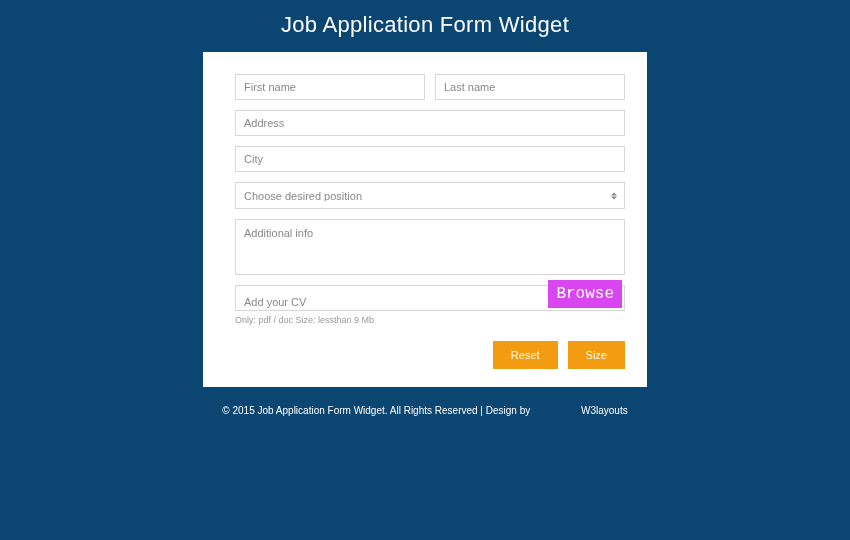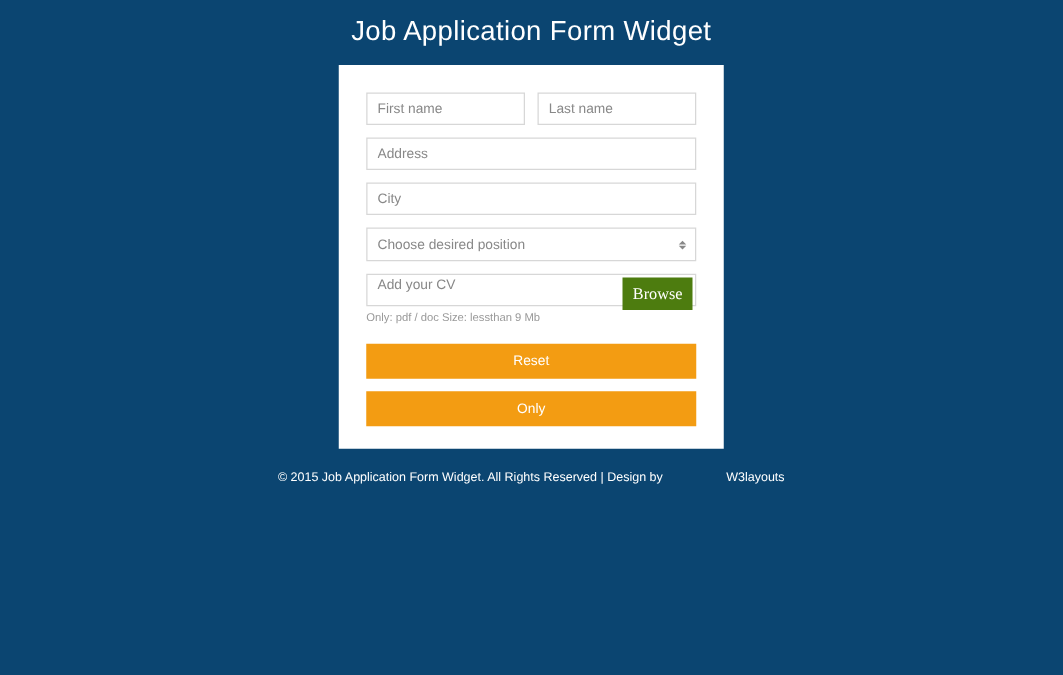--- a/index.html
+++ b/index.html
@@ -16,22 +16,22 @@
 .page-title {
   color: #fff;
   font-size: 22px;
   font-weight: 400;
   margin-top: 12px;
   margin-bottom: 14px;
   letter-spacing: 0.3px;
 }
 .card {
   background: #fff;
-  width: 308px;
-  padding: 22px 22px 18px 22px;
+  width: 444px;
+  padding: 22px 22px 18px 32px;
   display: flex;
   flex-direction: column;
   gap: 10px;
 }
 .row {
   display: flex;
   gap: 10px;
 }
 .field-input, .field-select, .field-textarea, .file-box {
   width: 100%;
@@ -75,48 +75,47 @@
 }
 .chev.up { border-bottom: 3px solid #888; }
 .chev.down { border-top: 3px solid #888; }
 .field-textarea {
   padding: 7px 8px;
   height: 56px;
   resize: none;
 }
 .file-box {
   display: flex;
-  align-items: flex-start;
+  align-items: flex-end;
   padding: 2px 2px 2px 8px;
   height: 26px;
 }
 .file-text {
   flex: 1;
   font-size: 11px;
 }
 .browse-btn {
-  background: #4d7c0f;
+  background: #d946ef;
   border: none;
   color: #fff;
-  font-size: 13px;
+  font-size: 16px;
   padding: 5px 8px;
   cursor: pointer;
-  font-family: Liberation Serif, serif;
+  font-family: Liberation Mono, monospace;
 }
 .file-hint {
   font-size: 9px;
   color: #999;
   margin-top: -6px;
 }
 .actions {
   display: flex;
   justify-content: flex-end;
   gap: 10px;
   margin-top: 6px;
-  flex-direction: column;
 }
 .btn {
   background: #f39c12;
   color: #fff;
   border: none;
   font-size: 11px;
   padding: 8px 18px;
   cursor: pointer;
   font-family: inherit;
 }
@@ -152,29 +151,30 @@
   <div class="select-wrap">
     <select class="field-select">
       <option>Choose desired position</option>
     </select>
     <span class="chevrons">
       <span class="chev up"></span>
         <span class="chev down"></span>
     </span>
   </div>
 
+  <textarea class="field-textarea" placeholder="Additional info" style=""></textarea>
 
   <div class="file-box">
     <span class="file-text">Add your CV</span>
     <button class="browse-btn">Browse</button>
   </div>
   <div class="file-hint">Only: pdf / doc Size: lessthan 9 Mb</div>
 
   <div class="actions">
     <button class="btn">Reset</button>
-    <button class="btn">Only</button>
+    <button class="btn">Size</button>
   </div>
 
 </div>
 
 <div class="footer">
   <span>© 2015 Job Application Form Widget. All Rights Reserved | Design by </span><a href="#">W3layouts</a>
 </div>
 
 </body></html>

